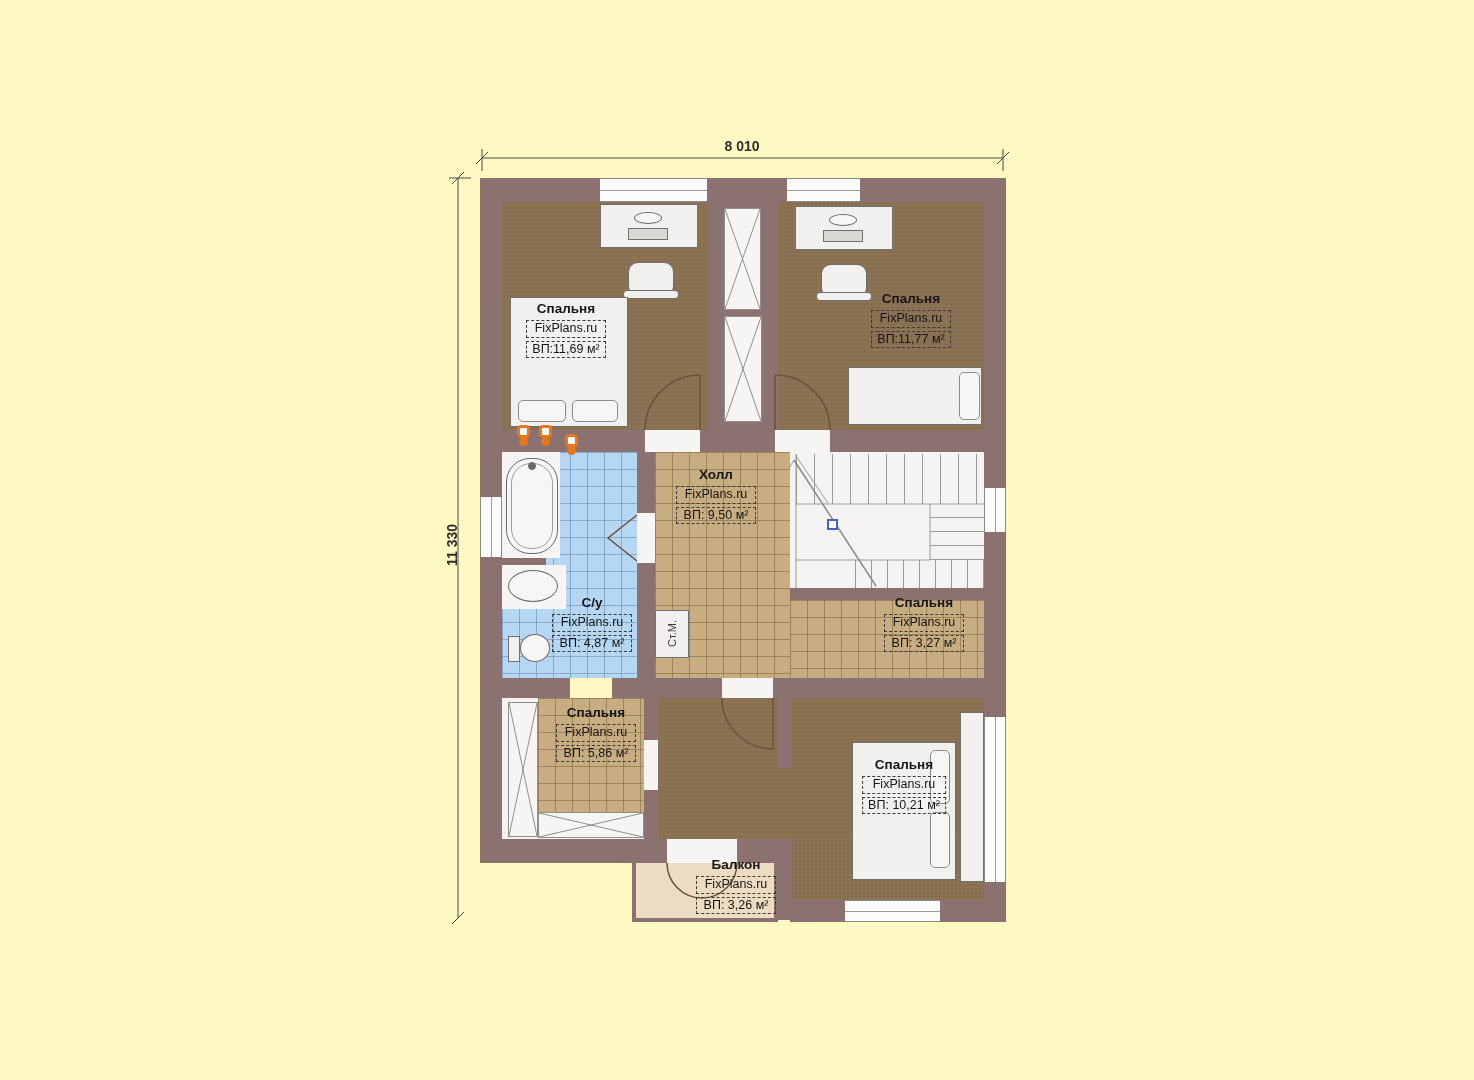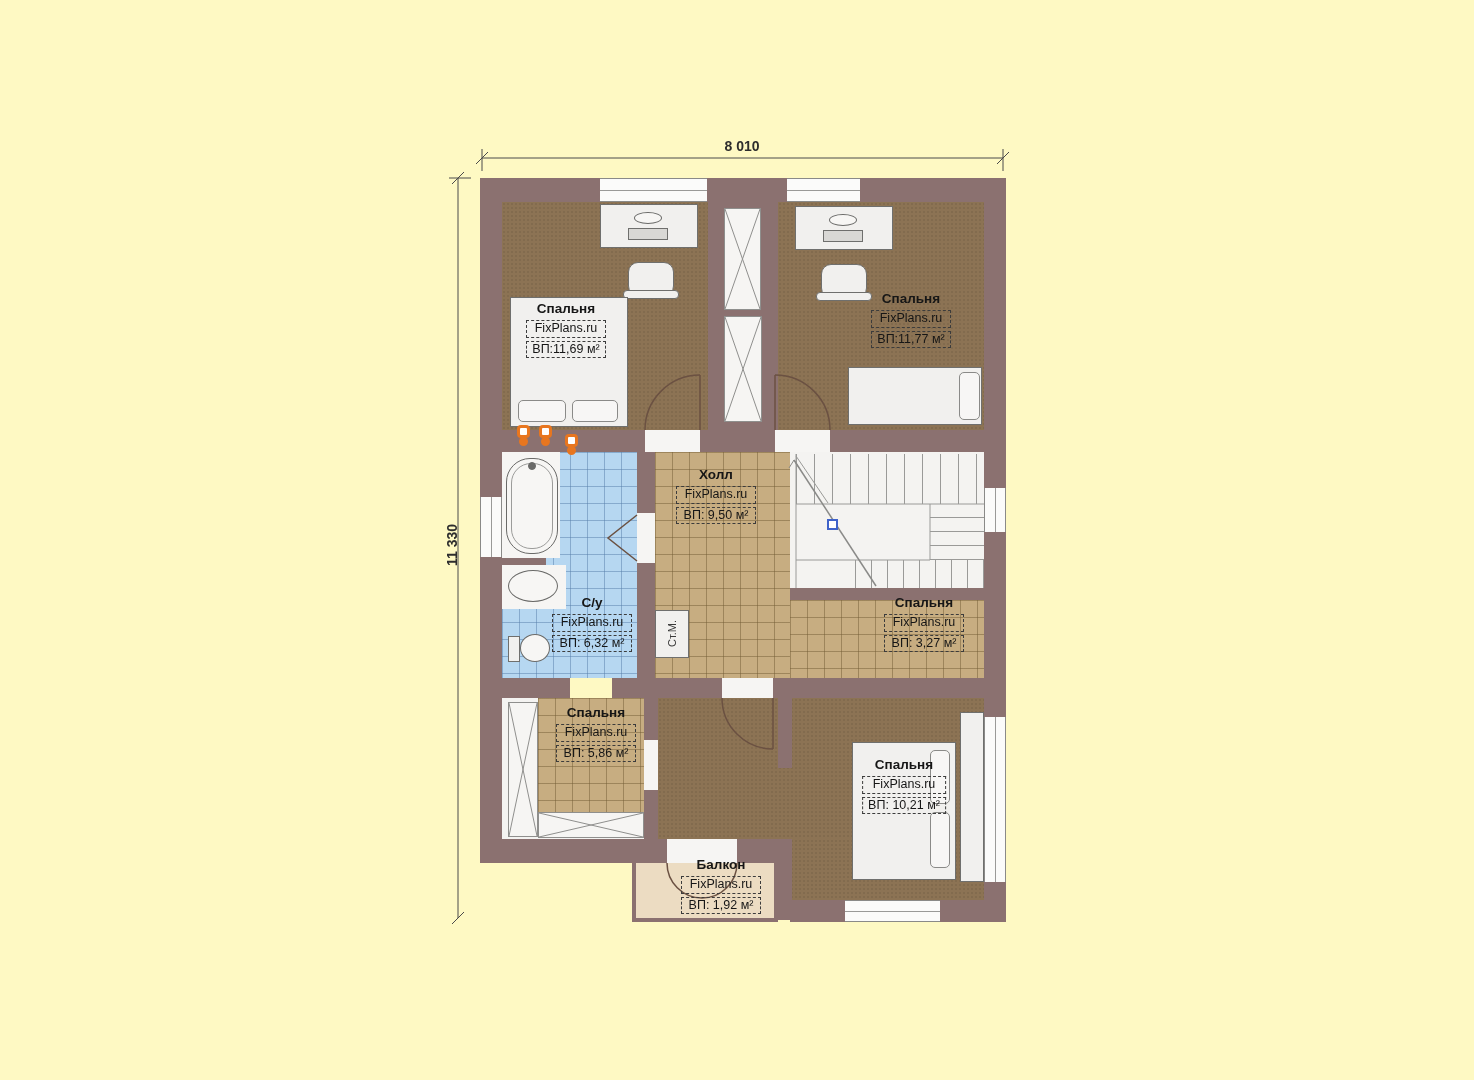--- a/index.html
+++ b/index.html
@@ -228,37 +228,37 @@
       <div class="rl-box">ВП:11,77 м²</div>
     </div>
     <div class="room-label" style="left:238px;top:296px;">
       <div class="rl-title">Холл</div>
       <div class="rl-box">FixPlans.ru</div>
       <div class="rl-box">ВП: 9,50 м²</div>
     </div>
     <div class="room-label" style="left:114px;top:424px;">
       <div class="rl-title">С/у</div>
       <div class="rl-box">FixPlans.ru</div>
-      <div class="rl-box">ВП: 6,32 м²</div>
+      <div class="rl-box">ВП: 4,87 м²</div>
     </div>
     <div class="room-label" style="left:446px;top:424px;">
       <div class="rl-title">Спальня</div>
       <div class="rl-box">FixPlans.ru</div>
       <div class="rl-box">ВП: 3,27 м²</div>
     </div>
     <div class="room-label" style="left:118px;top:534px;">
       <div class="rl-title">Спальня</div>
       <div class="rl-box">FixPlans.ru</div>
       <div class="rl-box">ВП: 5,86 м²</div>
     </div>
     <div class="room-label" style="left:426px;top:586px;">
       <div class="rl-title">Спальня</div>
       <div class="rl-box">FixPlans.ru</div>
       <div class="rl-box">ВП: 10,21 м²</div>
     </div>
-    <div class="room-label" style="left:243px;top:686px;">
+    <div class="room-label" style="left:258px;top:686px;">
       <div class="rl-title">Балкон</div>
       <div class="rl-box">FixPlans.ru</div>
-      <div class="rl-box">ВП: 1,92 м²</div>
+      <div class="rl-box">ВП: 3,26 м²</div>
     </div>
 
   </div>
 </div>
 
 </body></html>

